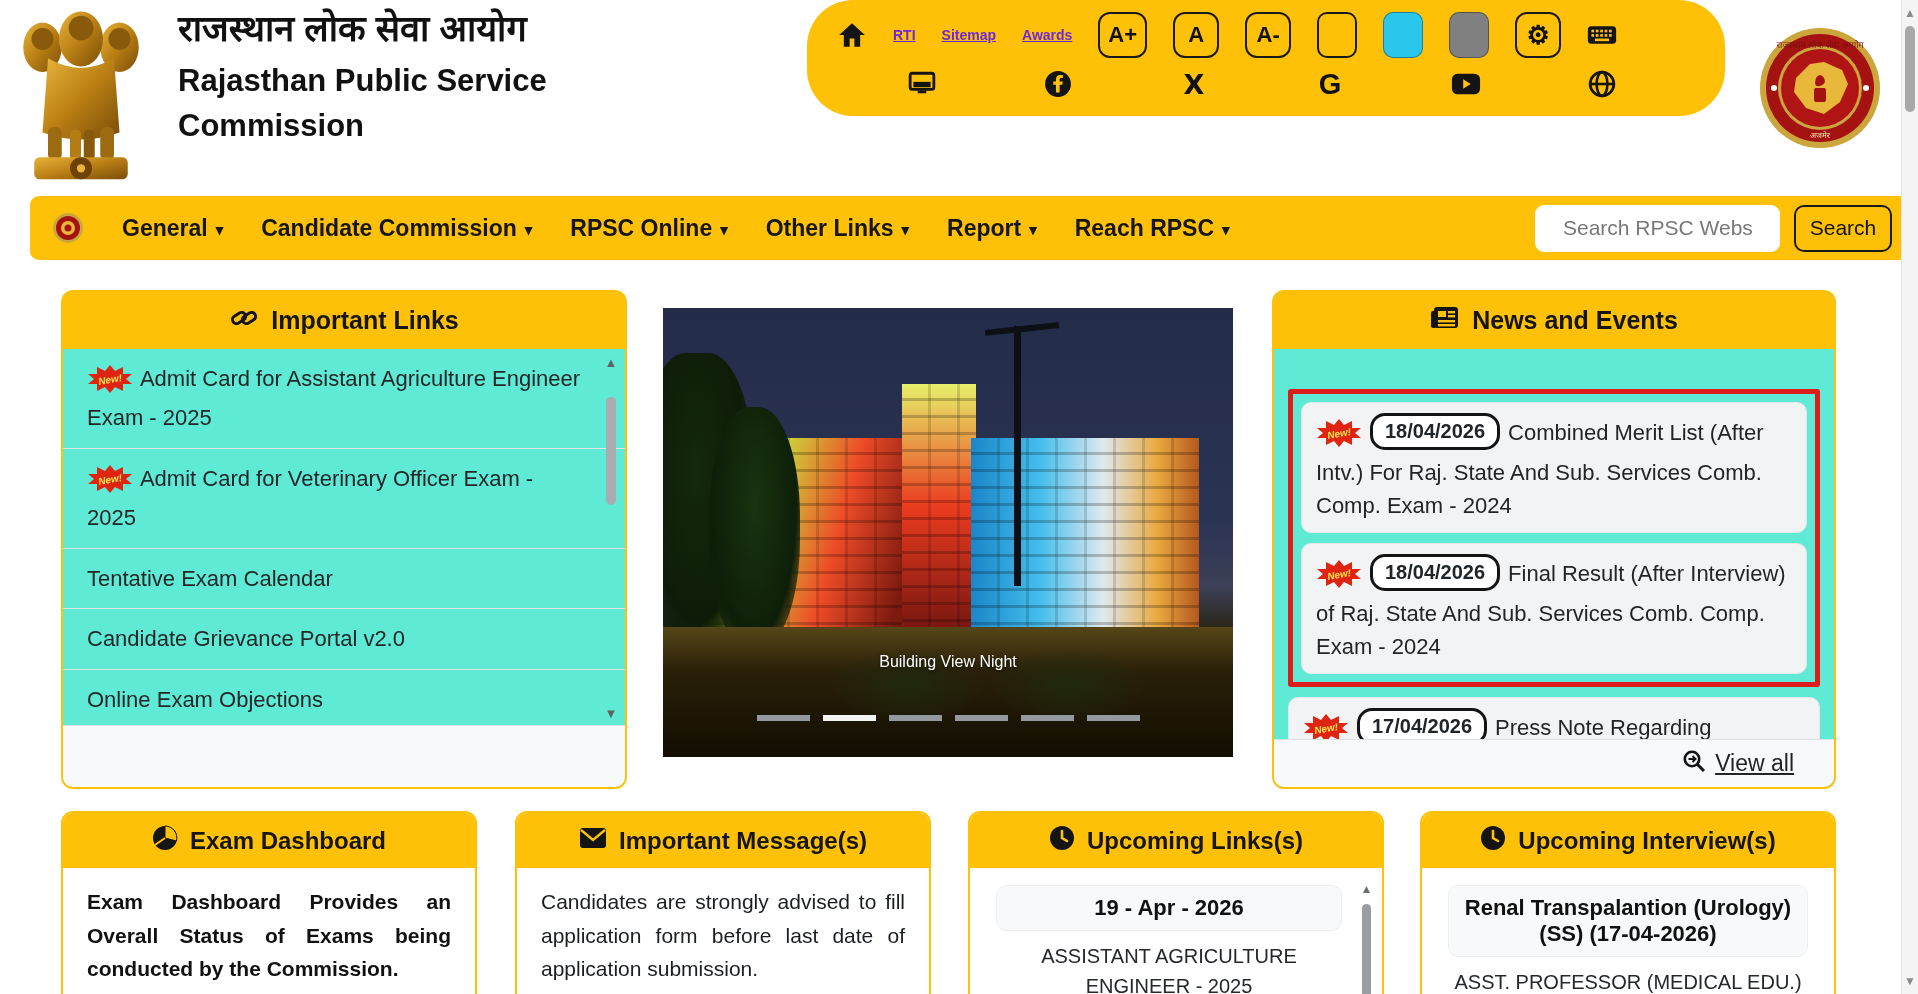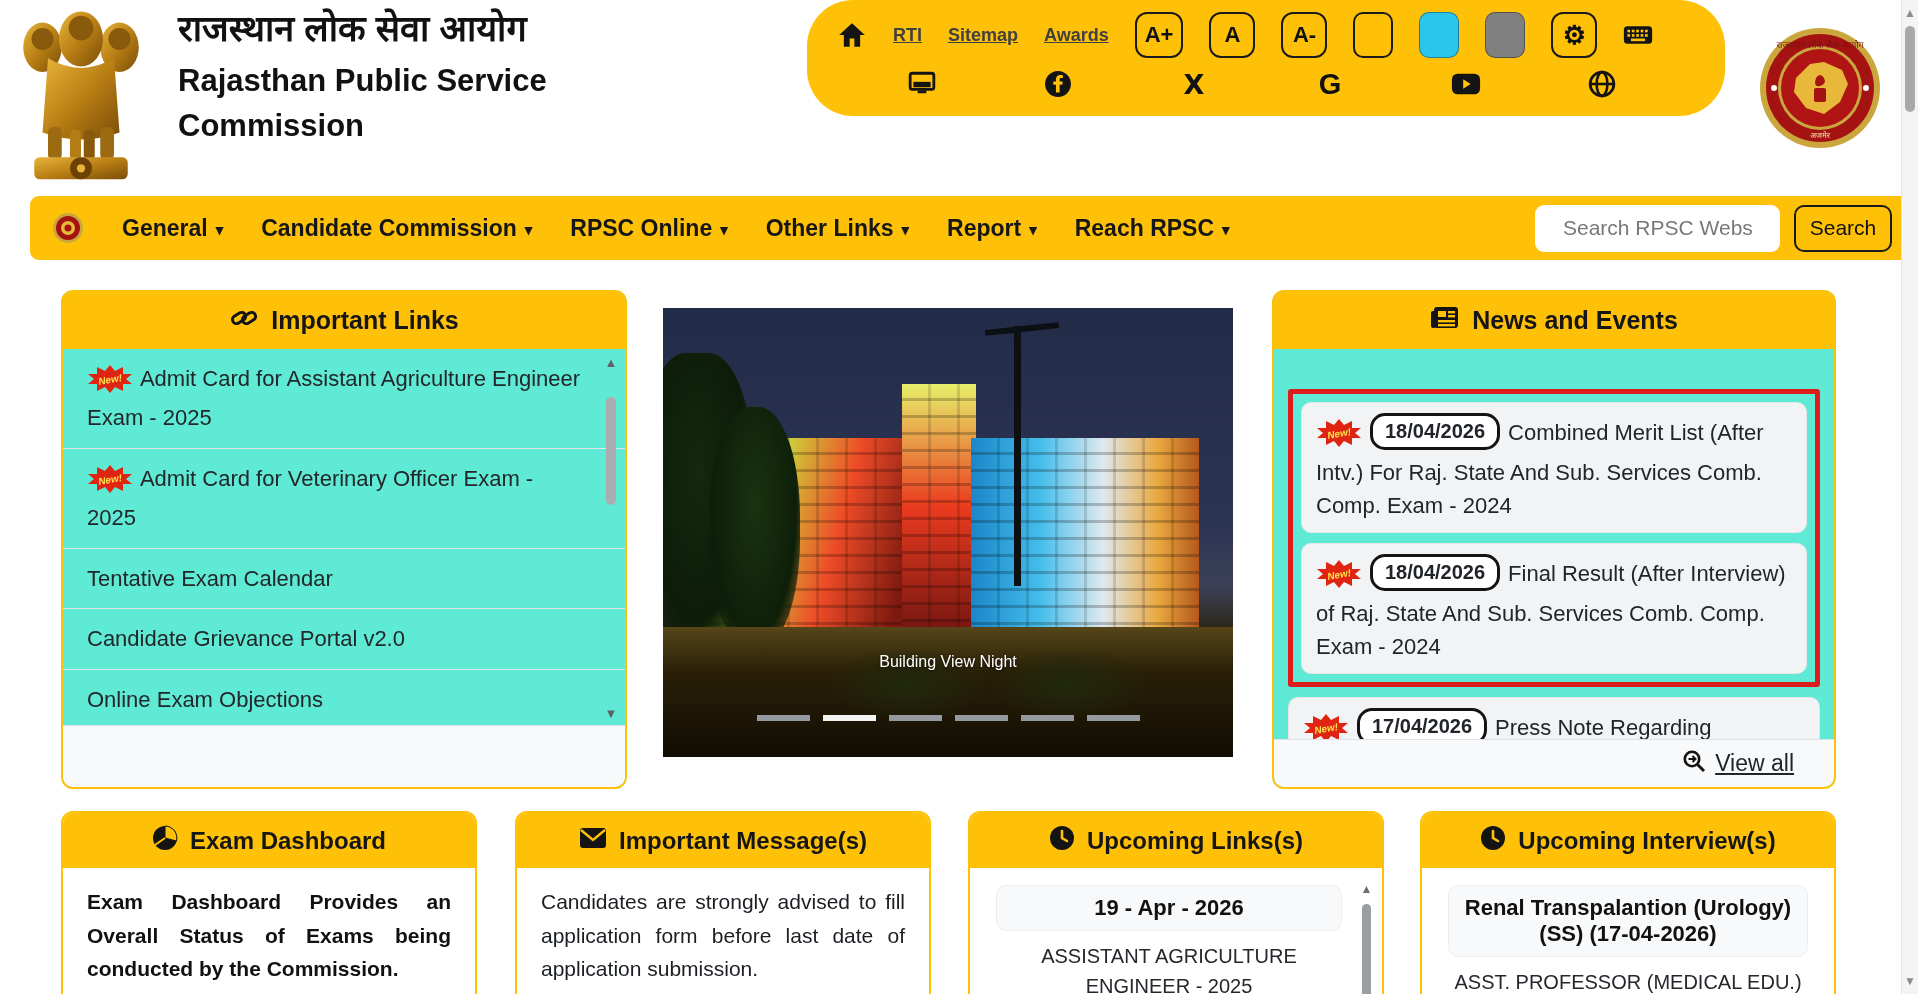--- a/index.html
+++ b/index.html
@@ -10,21 +10,21 @@
 
   
   .emblem { position:absolute; left:12px; top:6px; width:138px; height:176px; }
   .titles { position:absolute; left:178px; top:6px; width:460px; }
   .title-hi { font-size:36px; font-weight:700; color:#111; line-height:1.25; }
   .title-en { font-size:31px; font-weight:700; color:#111; line-height:1.45; width:440px; margin-top:8px; }
 
   .topbar { position:absolute; left:807px; top:0; width:918px; height:116px;
             background:#ffc107; border-radius:0 0 46px 46px; border-top-left-radius:46px; border-top-right-radius:46px; }
   .topbar-row1 { display:flex; align-items:center; gap:26px; padding:12px 0 0 30px; height:58px; }
-  .toplink { font-weight:700; font-size:18px; color:#404040; text-decoration:underline; cursor:pointer; }
+  .toplink { font-weight:700; font-size:14px; color:#6d28d9; text-decoration:underline; cursor:pointer; }
   .fbtn { min-width:46px; height:46px; border:2px solid #1a1a1a; border-radius:12px; background:transparent;
           font-weight:700; font-size:22px; color:#111; display:flex; align-items:center; justify-content:center; cursor:pointer; padding:0 8px;}
   .swatch { width:40px; height:46px; border-radius:10px; border:1px solid rgba(0,0,0,.35); cursor:pointer; }
   .swatch.default { background:#ffc107; border:2px solid #1a1a1a; }
   .gearbtn { font-size:26px; line-height:1; }
   .topbar-row2 { display:flex; align-items:center; justify-content:space-between; padding:6px 108px 0 100px; height:46px; }
   .sicon { width:30px; height:30px; display:flex; align-items:center; justify-content:center; cursor:pointer; }
   .xglyph { font-weight:900; font-size:27px; color:#111; font-family:"DejaVu Sans",sans-serif; }
   .gglyph { font-weight:800; font-size:29px; color:#111; }
 

